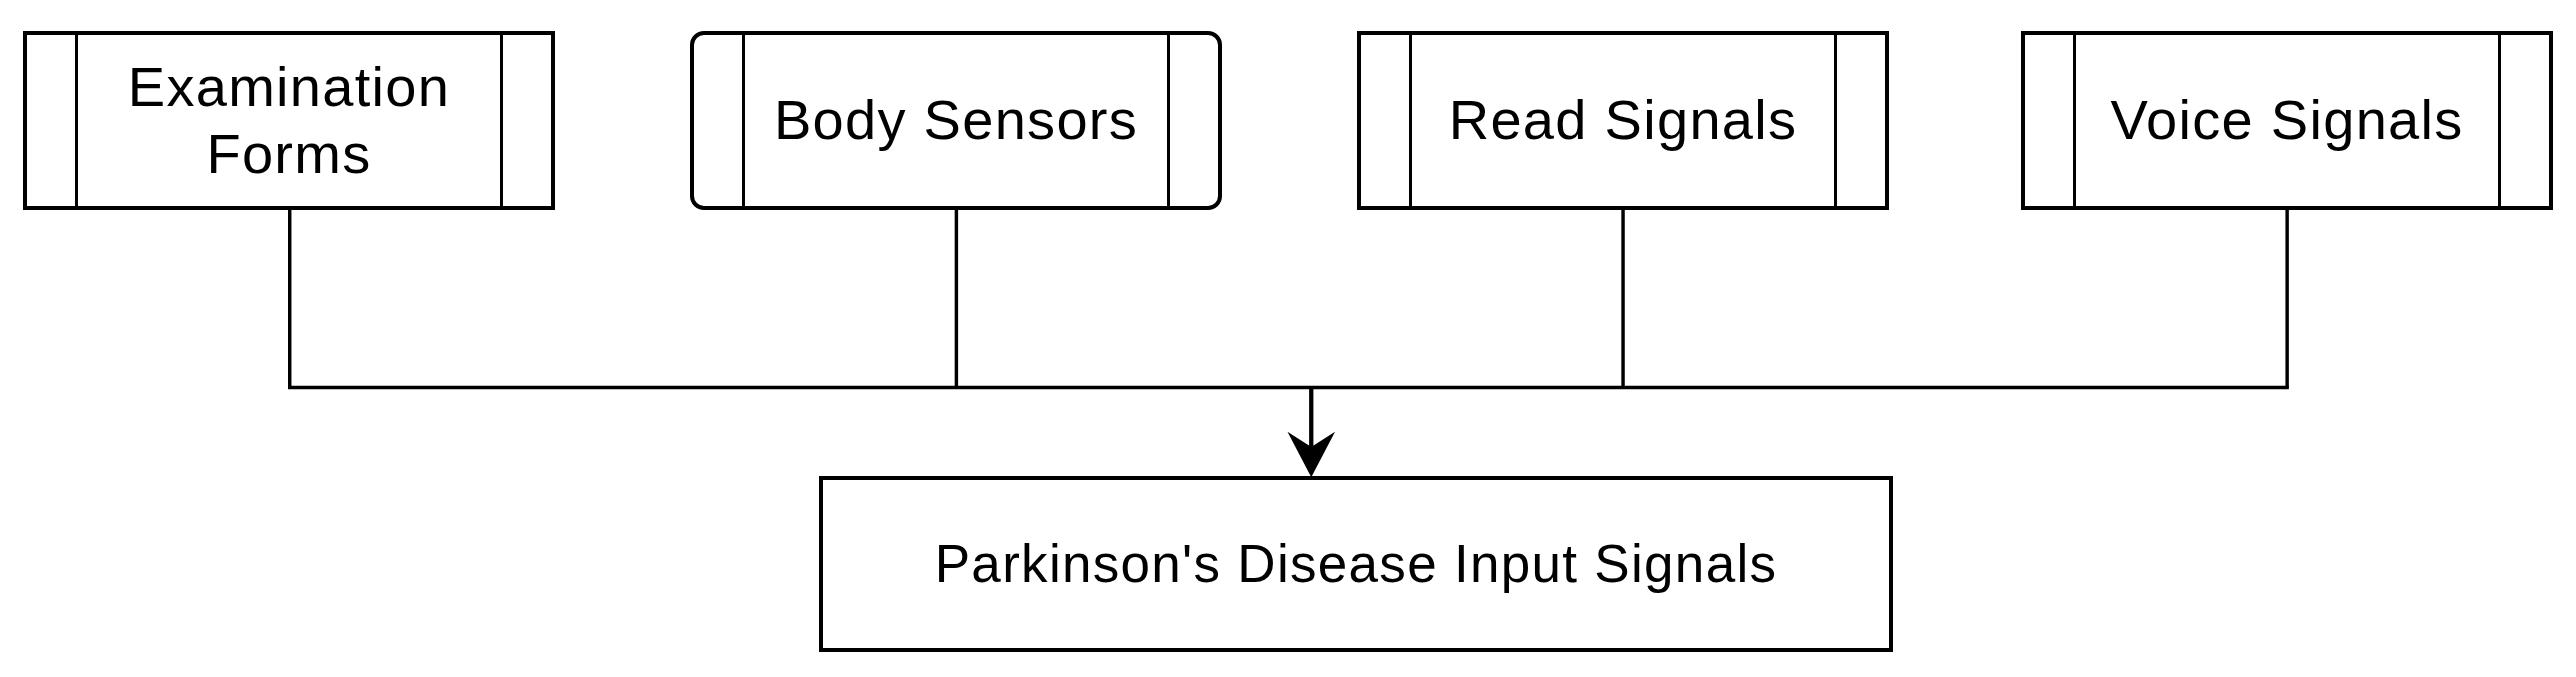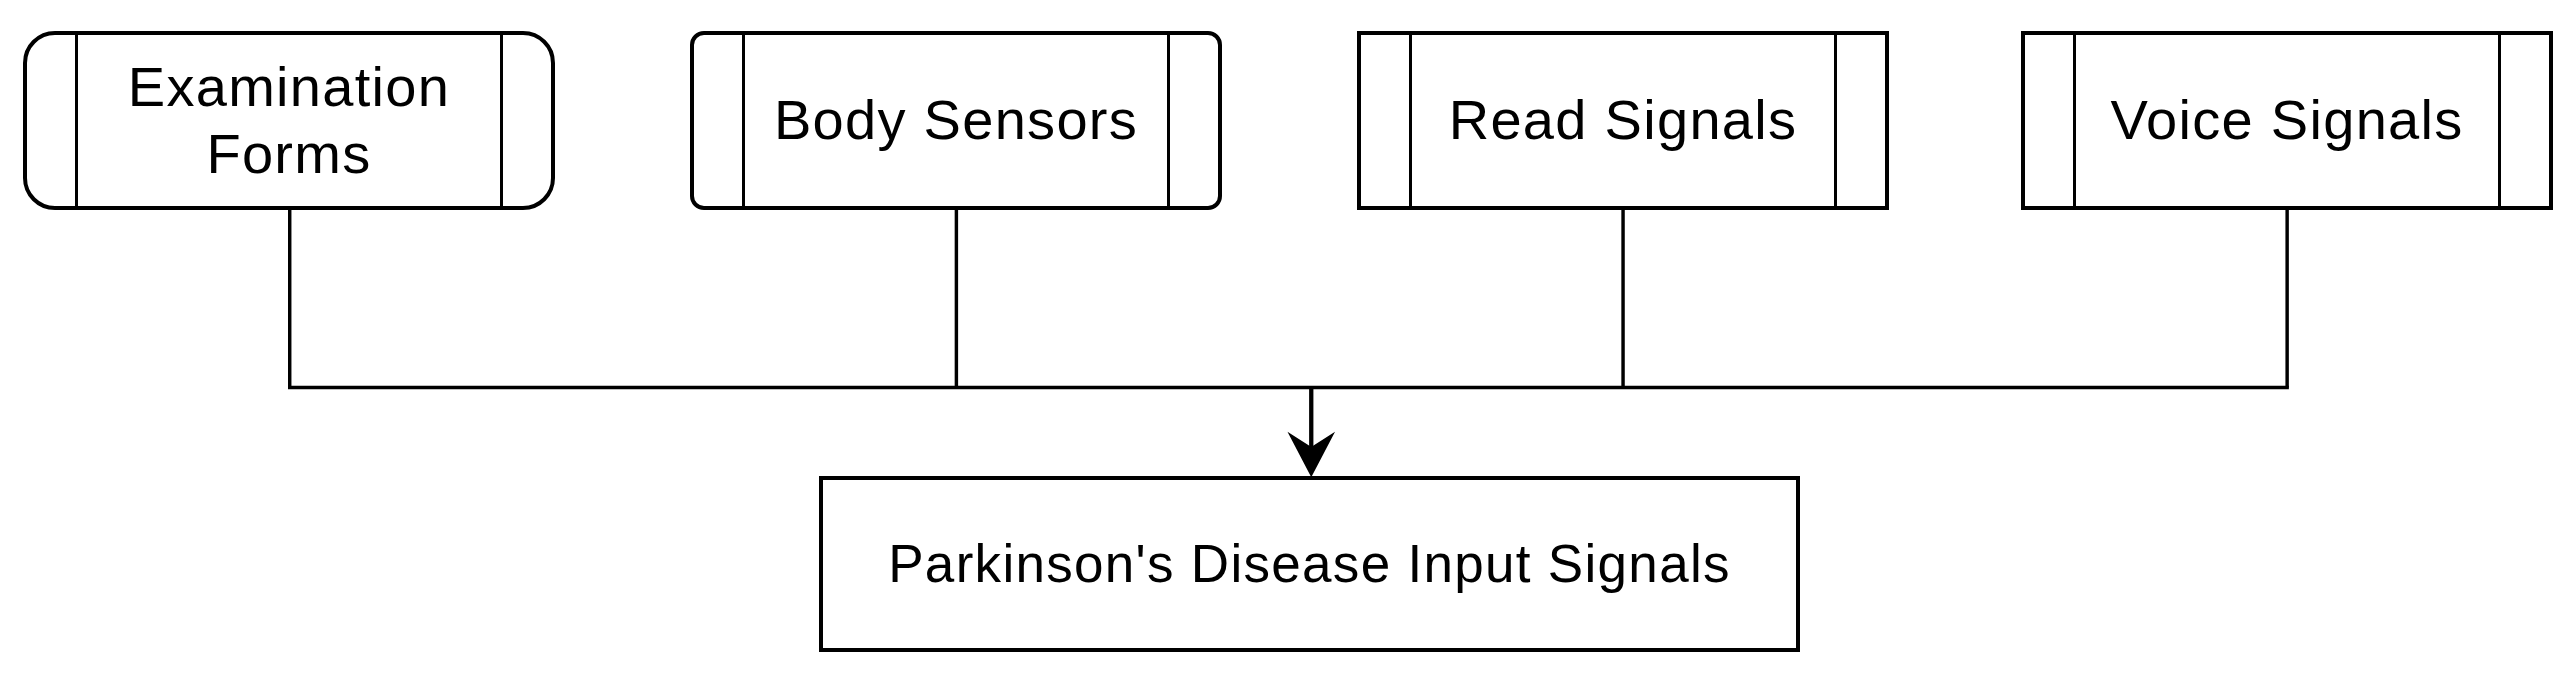--- a/index.html
+++ b/index.html
@@ -44,21 +44,21 @@
     font-size: 56px;
     line-height: 1.18;
     letter-spacing: 1.3px;
     color: #000000;
   }
   #target-box {
     position: absolute;
     box-sizing: border-box;
     left: 819px;
     top: 476px;
-    width: 981px;
+    width: 1074px;
     height: 176px;
     border: 4.3px solid #000000;
     background: #ffffff;
     display: flex;
     align-items: center;
     justify-content: center;
   }
   #target-box .node-label {
     width: 948px;
     font-size: 53px;
@@ -81,21 +81,21 @@
     <path d="M336,242 L336,450" stroke="#000000" stroke-width="4" fill="none"></path>
     <path d="M1110,242 L1110,450" stroke="#000000" stroke-width="4" fill="none"></path>
     <path d="M1884,242 L1884,450" stroke="#000000" stroke-width="4" fill="none"></path>
     <path d="M2655,242 L2655,450" stroke="#000000" stroke-width="4" fill="none"></path>
     <path d="M334,450 L2657,450" stroke="#000000" stroke-width="4" fill="none"></path>
 
     <path d="M1522,450 L1522,540" stroke="#000000" stroke-width="5" fill="none"></path>
     <polygon points="1522,552 1497,504 1522,520 1547,504" fill="#000000" stroke="#000000" stroke-width="2"></polygon>
   </svg>
 
-  <div class="pp-box" style="left:23px;border-radius:32px;">
+  <div class="pp-box" style="left:23px;">
     <div class="pp-bar left"></div>
     <div class="pp-bar right"></div>
     <span class="node-label">Examination Forms</span>
   </div>
 
   <div class="pp-box" style="left:690px;border-radius:14px;">
     <div class="pp-bar left"></div>
     <div class="pp-bar right"></div>
     <span class="node-label">Body Sensors</span>
   </div>

